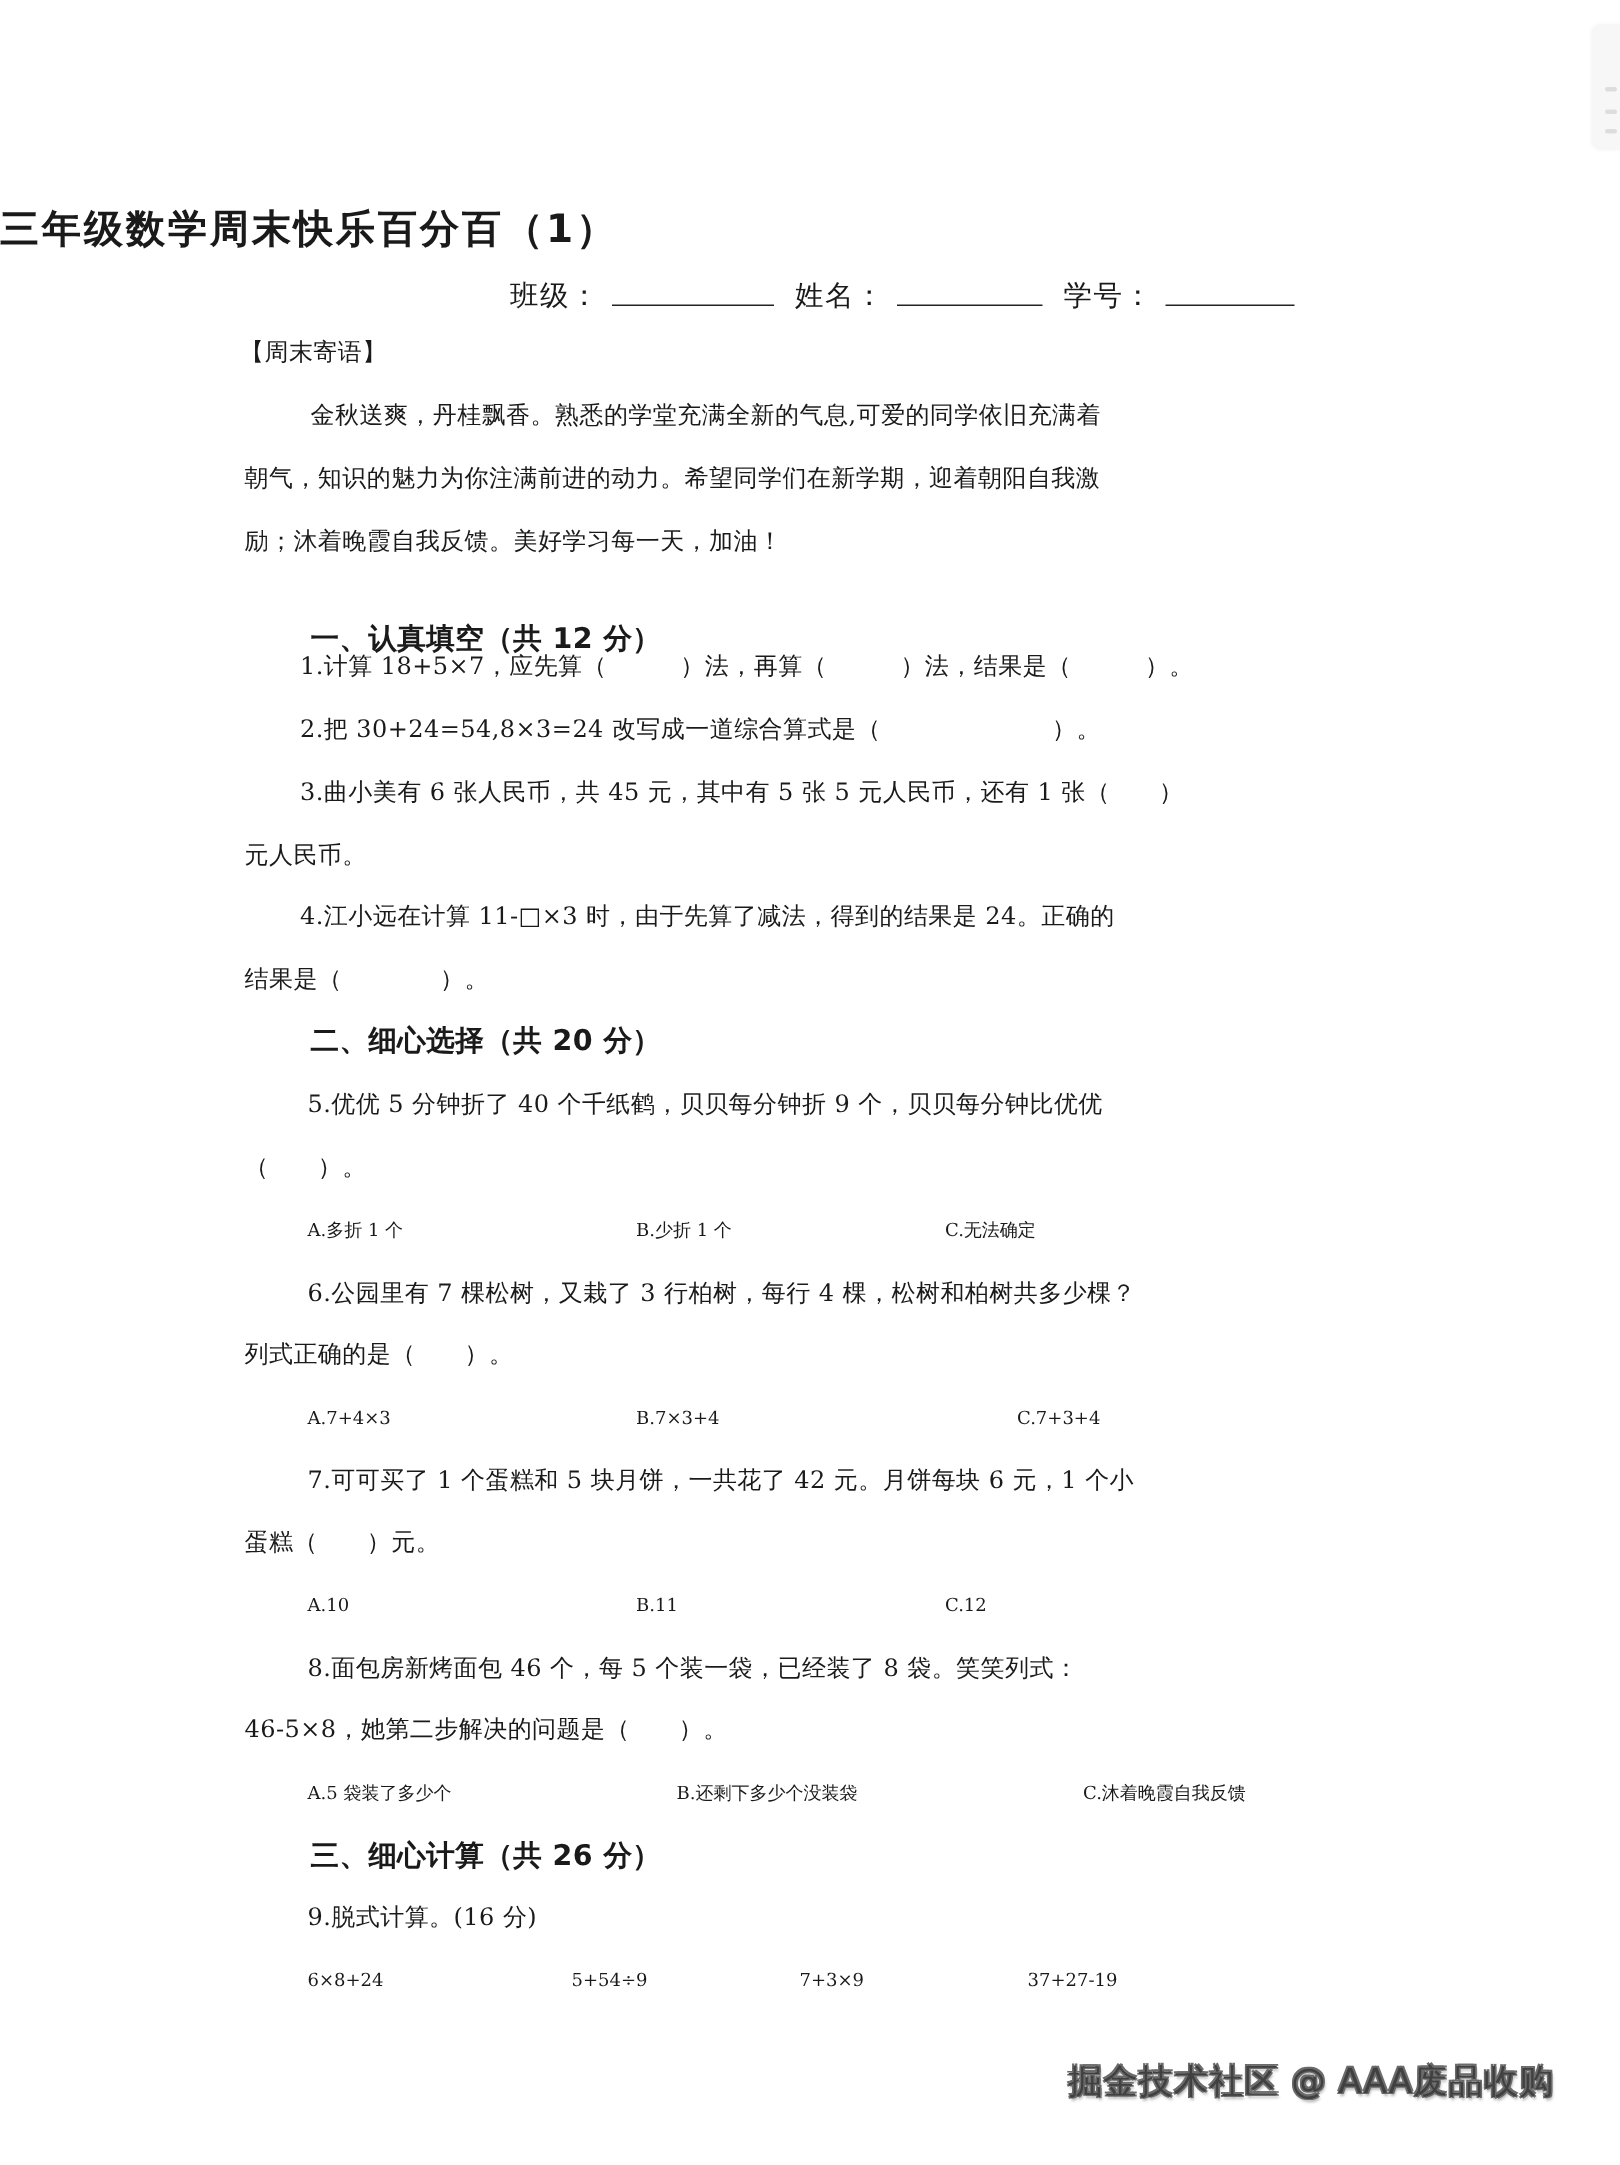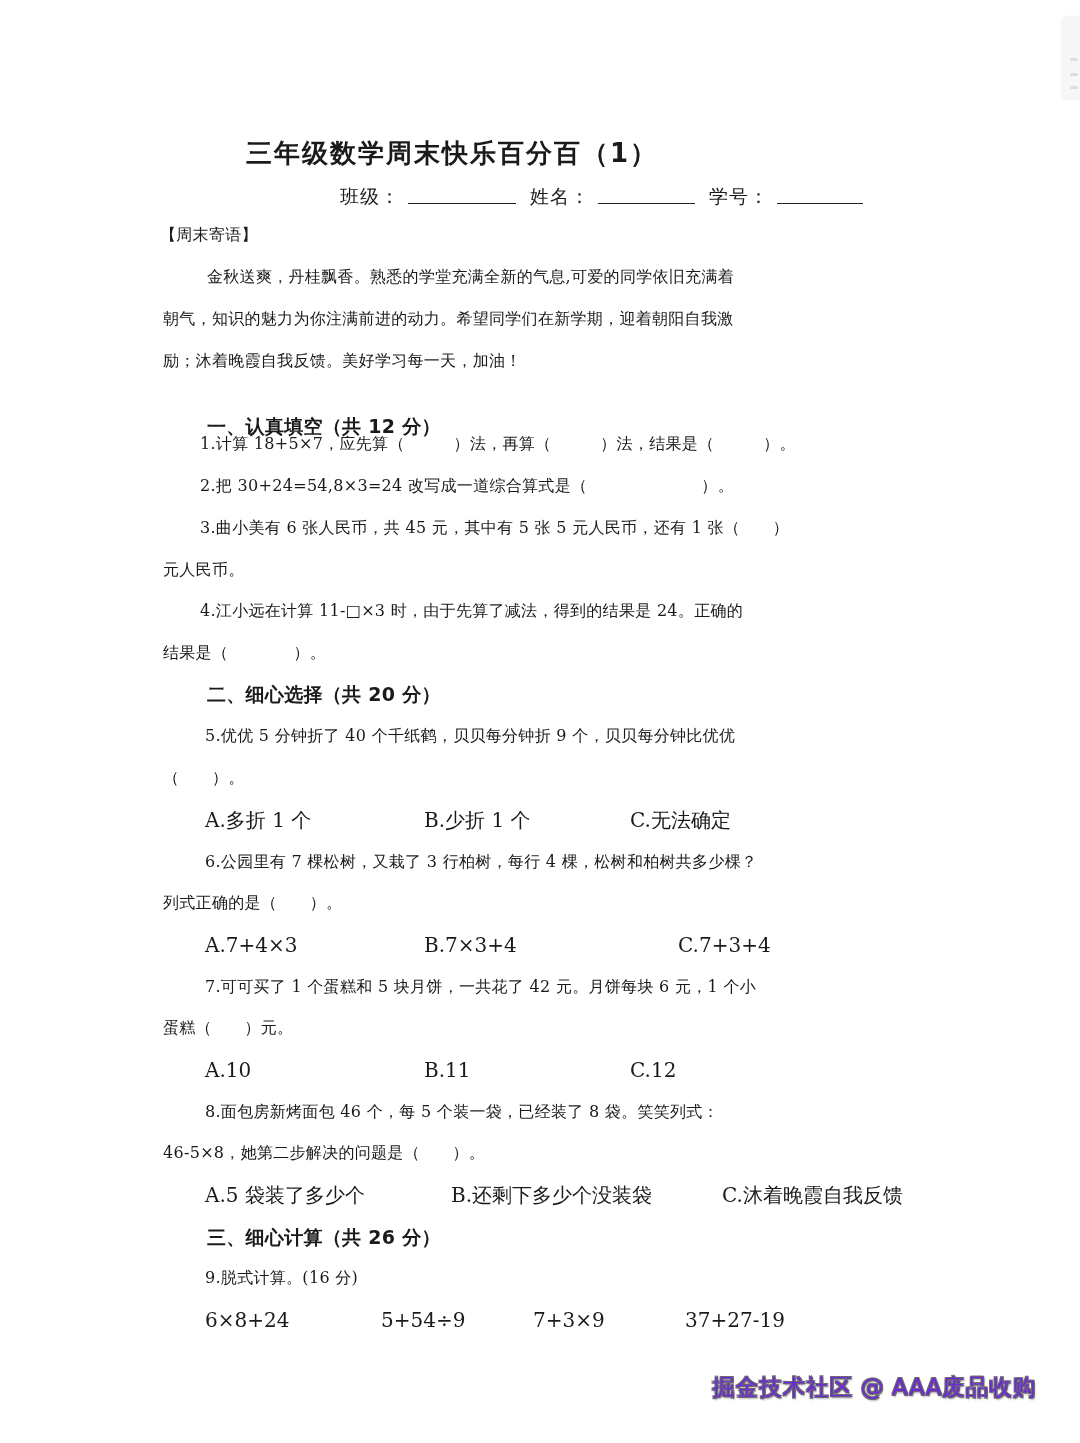--- a/index.html
+++ b/index.html
@@ -38,21 +38,21 @@
       white-space: nowrap;
       font-size: 16px;
       line-height: 26px;
       letter-spacing: 0.3px;
     }
     .title {
       position: absolute;
       top: 136px;
       left: 0;
       width: 904px;
-      text-align: center;
+      text-align: left;
       font-family: "DejaVu Sans", "Liberation Sans", sans-serif;
       font-weight: bold;
       font-size: 26px;
       line-height: 34px;
       letter-spacing: 2px;
     }
     .info-row {
       position: absolute;
       top: 182px;
       left: 340px;
@@ -71,30 +71,30 @@
       margin-right: 14px;
     }
     .section-head {
       font-family: "DejaVu Sans", "Liberation Sans", sans-serif;
       font-weight: bold;
       font-size: 19px;
     }
     .opt {
       position: absolute;
       white-space: nowrap;
-      font-size: 20px;
+      font-size: 12px;
       line-height: 26px;
     }
     .watermark {
       position: absolute;
       left: 712px;
       top: 1372px;
       font-family: "DejaVu Sans", "Liberation Sans", sans-serif;
       font-size: 23px;
-      color: #6d28d9;
+      color: #404040;
       letter-spacing: 0.5px;
       text-shadow:
         -1px -1px 0 #6b6b6b,
          1px -1px 0 #6b6b6b,
         -1px  1px 0 #6b6b6b,
          1px  1px 0 #6b6b6b,
          1px  2px 2px rgba(0,0,0,0.35);
       white-space: nowrap;
     }
   </style>

